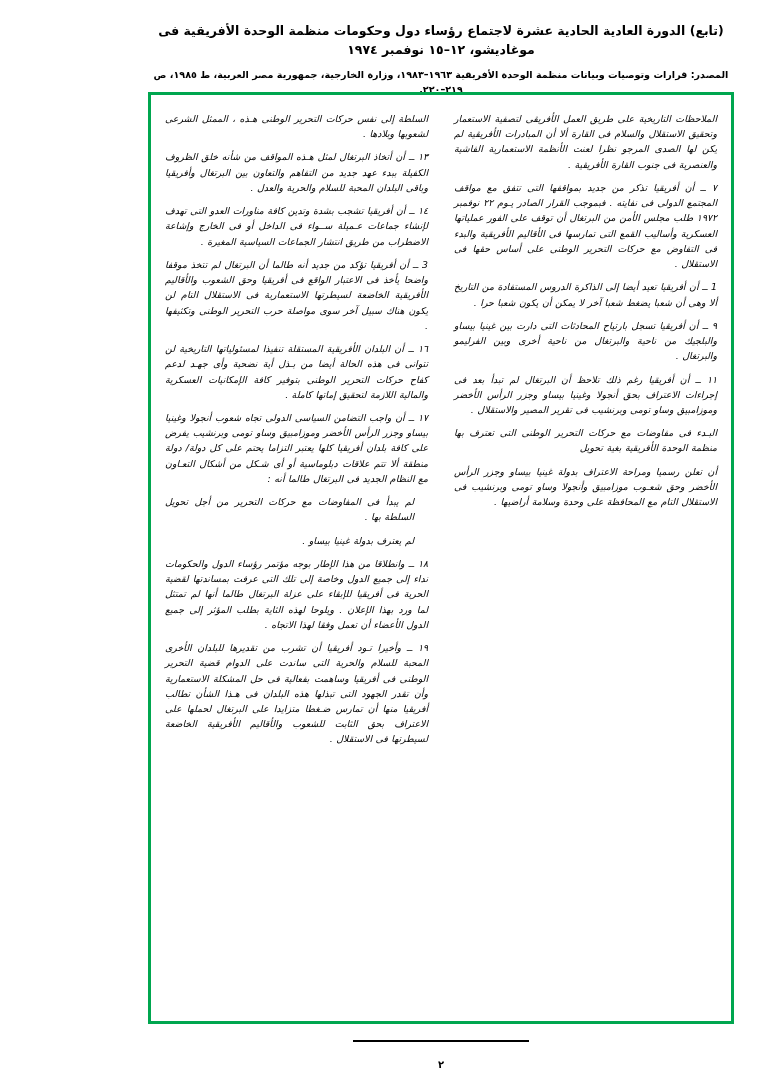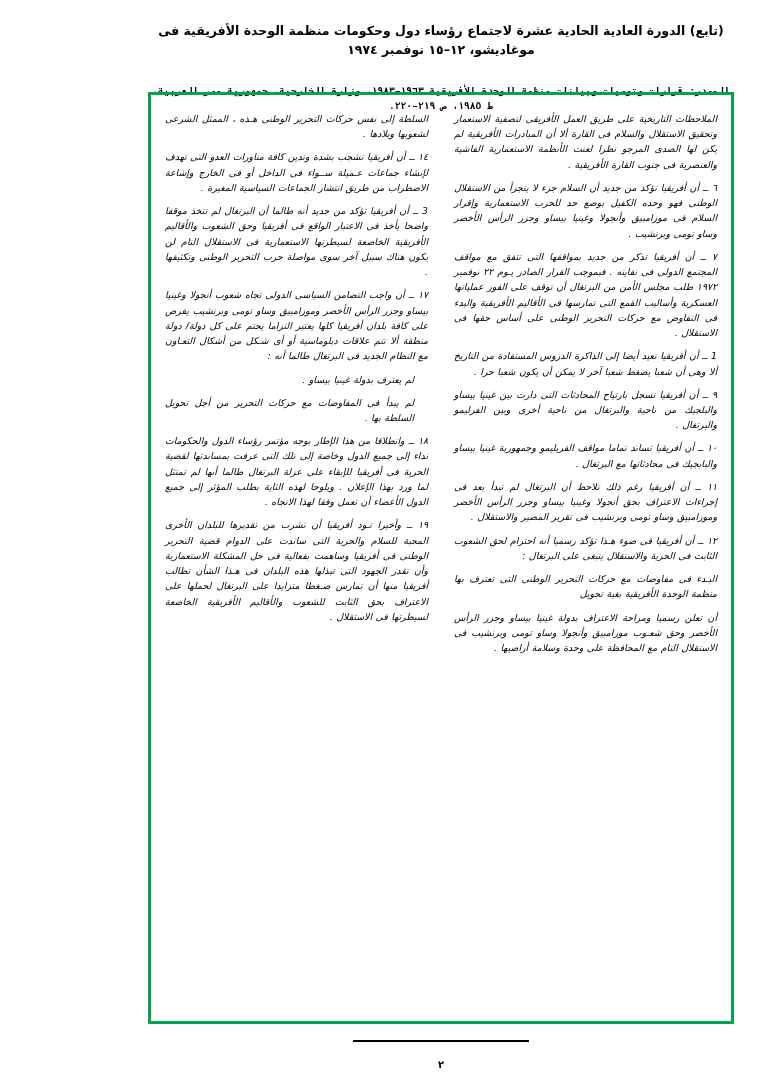--- a/index.html
+++ b/index.html
@@ -29,23 +29,22 @@
     font-size: 12.5px;
     font-weight: bold;
     line-height: 1.5;
     letter-spacing: 0px;
     direction: rtl;
   }
   .doc-source {
     font-size: 9.6px;
     font-weight: bold;
     line-height: 1.6;
-    margin-top: 24px;
+    margin-top: 7px;
     direction: rtl;
-    font-family: Liberation Mono, monospace;
   }
   .frame {
     position: absolute;
     top: 92px;
     right: 38px;
     left: 38px;
     bottom: 62px;
     border: 3px solid #00a64f;
     box-sizing: border-box;
   }
@@ -111,38 +110,37 @@
   <div class="doc-header">
     <div class="doc-title">(تابع) الدورة العادية الحادية عشرة لاجتماع رؤساء دول وحكومات منظمة الوحدة الأفريقية فى موغاديشو، ١٢–١٥ نوفمبر ١٩٧٤</div>
     <div class="doc-source">المصدر: قرارات وتوصيات وبيانات منظمة الوحدة الأفريقية ١٩٦٣–١٩٨٣، وزارة الخارجية، جمهورية مصر العربية، ط ١٩٨٥، ص ٢١٩–٢٢٠.</div>
   </div>
 
   <div class="frame">
     <div class="columns">
 
       <div class="col">
         <p class="para">الملاحظات التاريخية على طريق العمل الأفريقى لتصفية الاستعمار وتحقيق الاستقلال والسلام فى القارة ألا أن المبادرات الأفريقية لم يكن لها الصدى المرجو نظرا لعنت الأنظمة الاستعمارية الفاشية والعنصرية فى جنوب القارة الأفريقية .</p>
-        <p class="para">٦ ــ أن أفريقيا تؤكد من جديد أن السلام جزء لا يتجزأ من الاستقلال الوطنى فهو وحده الكفيل بوضع حد للحرب الاستعمارية وإقرار السلام فى موزامبيق وأنجولا وغينيا بيساو وجزر الرأس الأخضر وساو تومى وبرنشيب .</p>
         <p class="para">٧ ــ أن أفريقيا تذكر من جديد بمواقفها التى تتفق مع مواقف المجتمع الدولى فى نفايته . فبموجب القرار الصادر يـوم ٢٢ نوفمبر ١٩٧٢ طلب مجلس الأمن من البرتغال أن توقف على الفور عملياتها العسكرية وأساليب القمع التى تمارسها فى الأقاليم الأفريقية والبدء فى التفاوض مع حركات التحرير الوطنى على أساس حقها فى الاستقلال .</p>
         <p class="para">1 ــ أن أفريقيا تعيد أيضا إلى الذاكرة الدروس المستفادة من التاريخ ألا وهى أن شعبا يضغط شعبا آخر لا يمكن أن يكون شعبا حرا .</p>
         <p class="para">٩ ــ أن أفريقيا تسجل بارتياح المحادثات التى دارت بين غينيا بيساو والبلجيك من ناحية والبرتغال من ناحية أخرى وبين الفرليمو والبرتغال .</p>
-        <p class="para">١٠ ــ أن أفريقيا تساند تماما مواقف الفريليمو وجمهورية غينيا بيساو والبابجيك فى محادثاتها مع البرتغال .</p>
         <p class="para">١١ ــ أن أفريقيا رغم ذلك تلاحظ أن البرتغال لم تبدأ بعد فى إجراءات الاعتراف بحق أنجولا وغينيا بيساو وجزر الرأس الأخضر وموزامبيق وساو تومى وبرنشيب فى تقرير المصير والاستقلال .</p>
-        <p class="para">١٢ ــ أن أفريقيا فى ضوء هـذا تؤكد رسميا أنه احترام لحق الشعوب الثابت فى الحرية والاستقلال ينبغى على البرتغال :</p>
         <p class="para">البـدء فى مفاوضات مع حركات التحرير الوطنى التى تعترف بها منظمة الوحدة الأفريقية بغية تحويل</p>
         <p class="para">أن تعلن رسميا ومراحة الاعتراف بدولة غينيا بيساو وجزر الرأس الأخضر وحق شعـوب موزامبيق وأنجولا وساو تومى وبرنشيب فى الاستقلال التام مع المحافظة على وحدة وسلامة أراضيها .</p>
       </div>
 
       <div class="col">
         <p class="para">السلطة إلى نفس حركات التحرير الوطنى هـذه ، الممثل الشرعى لشعوبها وبلادها .</p>
+        <p class="para">١٣ ــ أن أتخاذ البرتغال لمثل هـذه المواقف من شأنه خلق الظروف الكفيلة ببدء عهد جديد من التفاهم والتعاون بين البرتغال وأفريقيا وباقى البلدان المحبة للسلام والحرية والعدل .</p>
         <p class="para">١٤ ــ أن أفريقيا تشجب بشدة وتدين كافة مناورات العدو التى تهدف لإنشاء جماعات عـميلة ســواء فى الداخل أو فى الخارج وإشاعة الاضطراب من طريق انتشار الجماعات السياسية المغيرة .</p>
         <p class="para">3 ــ أن أفريقيا تؤكد من جديد أنه طالما أن البرتغال لم تتخذ موقفا واضحا يأخذ فى الاعتبار الواقع فى أفريقيا وحق الشعوب والأقاليم الأفريقية الخاضعة لسيطرتها الاستعمارية فى الاستقلال التام لن يكون هناك سبيل آخر سوى مواصلة حرب التحرير الوطنى وتكثيفها .</p>
+        <p class="para">١٦ ــ أن البلدان الأفريقية المستقلة تنفيذا لمسئولياتها التاريخية لن تتوانى فى هذه الحالة أيضا من بـذل أية نضحية وأى جهـد لدعم كفاح حركات التحرير الوطنى بتوفير كافة الإمكانيات العسكرية والمالية اللازمة لتحقيق إماتها كاملة .</p>
         <p class="para">١٧ ــ أن واجب التضامن السياسى الدولى تجاه شعوب أنجولا وغينيا بيساو وجزر الرأس الأخضر وموزامبيق وساو تومى وبرنشيب يفرض على كافة بلدان أفريقيا كلها يعتبر التزاما يحتم على كل دولة/ دولة منطقة ألا تتم علاقات دبلوماسية أو أى شـكل من أشكال التعـاون مع النظام الجديد فى البرتغال طالما أنه :</p>
+        <p class="para sub">لم يبدأ فى المفاوضات مع حركات التحرير من أجل تحويل السلطة بها .</p>
         <p class="para sub">لم يعترف بدولة غينيا بيساو .</p>
-        <p class="para sub">لم يبدأ فى المفاوضات مع حركات التحرير من أجل تحويل السلطة بها .</p>
         <p class="para">١٨ ــ وانطلاقا من هذا الإطار بوجه مؤتمر رؤساء الدول والحكومات نداء إلى جميع الدول وخاصة إلى تلك التى عرفت بمساندتها لقضية الحرية فى أفريقيا للإبقاء على عزلة البرتغال طالما أنها لم تمتثل لما ورد بهذا الإعلان . ويلوحا لهذه الثاية بطلب المؤثر إلى جميع الدول الأعضاء أن تعمل وفقا لهذا الاتجاه .</p>
         <p class="para">١٩ ــ وأخيرا تـود أفريقيا أن تشرب من تقديرها للبلدان الأخرى المحبة للسلام والحرية التى ساندت على الدوام قضية التحرير الوطنى فى أفريقيا وساهمت بفعالية فى حل المشكلة الاستعمارية وأن تقدر الجهود التى تبذلها هذه البلدان فى هـذا الشأن تطالب أفريقيا منها أن تمارس ضـغطا متزايدا على البرتغال لحملها على الاعتراف بحق الثابت للشعوب والأقاليم الأفريقية الخاضعة لسيطرتها فى الاستقلال .</p>
       </div>
 
     </div>
   </div>
 
   <div class="rule-wrap">
     <span class="rule"></span>
   </div>

